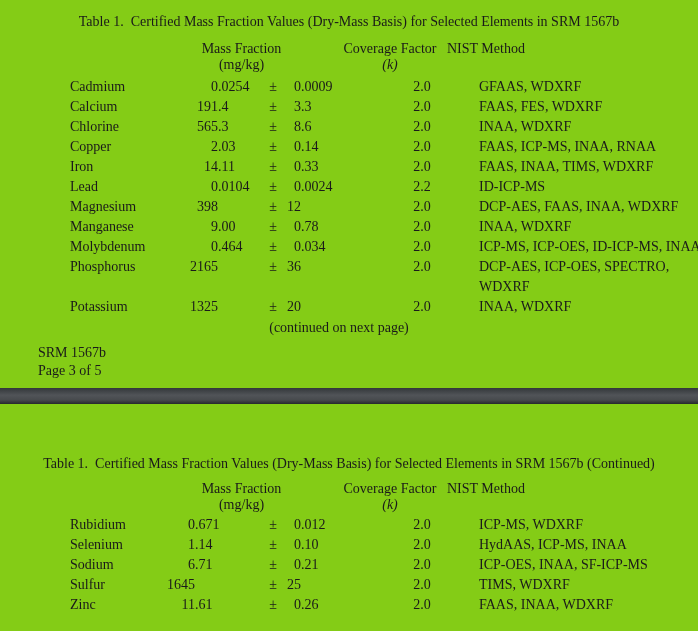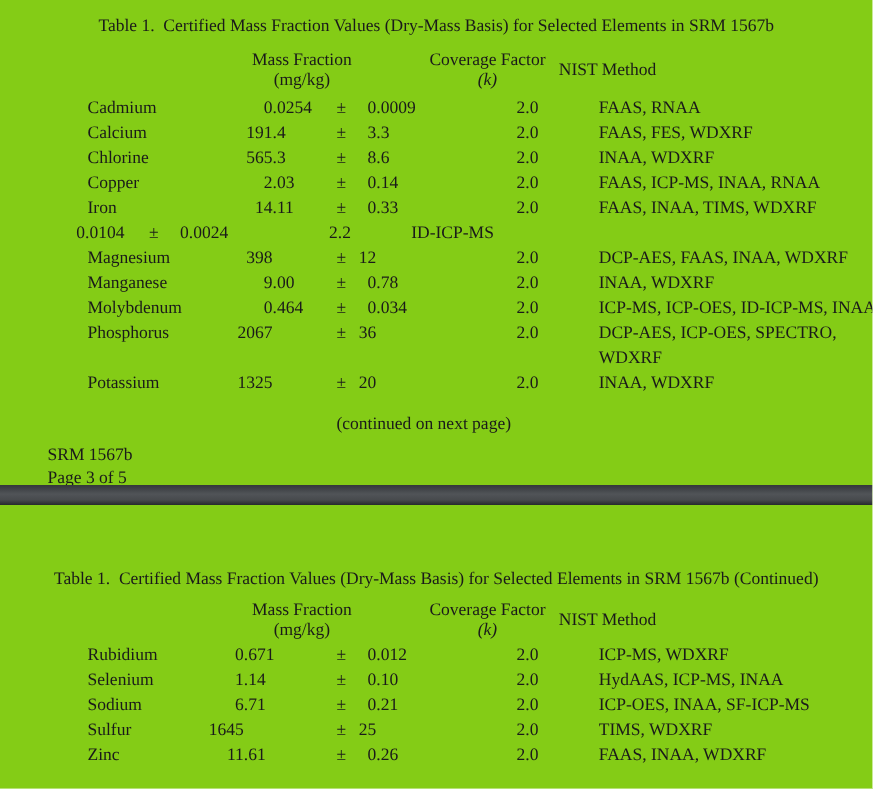--- a/index.html
+++ b/index.html
@@ -11,21 +11,21 @@
   .page{position:relative;background:#84cc16;overflow:hidden;}
   .page1{height:388px;}
   .page2{height:227px;}
   .page-gap{
     height:16px;width:698px;
     background:linear-gradient(180deg,#33373a 0%,#515458 45%,#474a4d 75%,#26292c 100%);
   }
   .doc-title{text-align:center;white-space:pre;padding-top:13px;line-height:18px;}
   .page2 .doc-title{padding-top:51px;}
 
-  .thead{display:flex;line-height:16px;margin-top:10px;align-items:center;}
+  .thead{display:flex;line-height:16px;margin-top:10px;}
   .page2 .thead{margin-top:8px;}
   .th-mass{margin-left:150px;width:183px;text-align:center;flex:none;}
   .th-cov{width:114px;text-align:center;flex:none;}
   .th-method{flex:1;}
   .unit-k{font-style:italic;}
 
   .tbody{margin-top:4px;}
   .page2 .tbody{margin-top:2px;}
   .trow{display:flex;align-items:baseline;line-height:20px;padding-left:32px;}
   .c-el{margin-left:38px;width:112px;flex:none;}
@@ -34,21 +34,21 @@
   .c-pm{width:12px;text-align:center;flex:none;}
   .c-ui{width:22px;text-align:right;flex:none;}
   .c-uf{width:64px;flex:none;}
   .c-k{width:114px;text-align:center;flex:none;}
   .c-m{flex:1;}
   .c-m .m-line{white-space:nowrap;line-height:20px;}
   .page2 .c-el{width:96px;}
   .page2 .c-vi{width:29px;}
   .page2 .c-vf{width:72px;}
 
-  .continued{text-align:center;line-height:18px;margin-top:14px;padding-right:20px;}
+  .continued{text-align:center;line-height:18px;margin-top:2px;padding-right:20px;}
   .pfooter{display:flex;justify-content:space-between;margin-top:7px;
            padding:0 28px 0 38px;line-height:18px;flex-direction:column;}
 </style>
 </head>
 <body>
 
 <div>
 
   <div class="page page1">
     <div class="doc-title">Table 1.  Certified Mass Fraction Values (Dry-Mass Basis) for Selected Elements in SRM 1567b</div>
@@ -67,21 +67,21 @@
 
     <div class="tbody">
       <div class="trow">
         <span class="c-el">Cadmium</span>
         <span class="c-vi">0</span>
         <span class="c-vf">.0254</span>
         <span class="c-pm">±</span>
         <span class="c-ui">0</span>
         <span class="c-uf">.0009</span>
         <span class="c-k">2.0</span>
-        <span class="c-m"><span class="m-line">FAAS, RNAA</span></span>
+        <span class="c-m"><span class="m-line">GFAAS, WDXRF</span></span>
       </div>
       <div class="trow">
         <span class="c-el">Calcium</span>
         <span class="c-vi">191</span>
         <span class="c-vf">.4</span>
         <span class="c-pm">±</span>
         <span class="c-ui">3</span>
         <span class="c-uf">.3</span>
         <span class="c-k">2.0</span>
         <span class="c-m"><span class="m-line">FAAS, FES, WDXRF</span></span>
@@ -110,20 +110,21 @@
         <span class="c-el">Iron</span>
         <span class="c-vi">14</span>
         <span class="c-vf">.11</span>
         <span class="c-pm">±</span>
         <span class="c-ui">0</span>
         <span class="c-uf">.33</span>
         <span class="c-k">2.0</span>
         <span class="c-m"><span class="m-line">FAAS, INAA, TIMS, WDXRF</span></span>
       </div>
       <div class="trow">
+        <span class="c-el">Lead</span>
         <span class="c-vi">0</span>
         <span class="c-vf">.0104</span>
         <span class="c-pm">±</span>
         <span class="c-ui">0</span>
         <span class="c-uf">.0024</span>
         <span class="c-k">2.2</span>
         <span class="c-m"><span class="m-line">ID-ICP-MS</span></span>
       </div>
       <div class="trow">
         <span class="c-el">Magnesium</span>
@@ -150,21 +151,21 @@
         <span class="c-vi">0</span>
         <span class="c-vf">.464</span>
         <span class="c-pm">±</span>
         <span class="c-ui">0</span>
         <span class="c-uf">.034</span>
         <span class="c-k">2.0</span>
         <span class="c-m"><span class="m-line">ICP-MS, ICP-OES, ID-ICP-MS, INAA</span></span>
       </div>
       <div class="trow">
         <span class="c-el">Phosphorus</span>
-        <span class="c-vi">2067</span>
+        <span class="c-vi">2165</span>
         <span class="c-vf"></span>
         <span class="c-pm">±</span>
         <span class="c-ui">36</span>
         <span class="c-uf"></span>
         <span class="c-k">2.0</span>
         <span class="c-m"><span class="m-line">DCP-AES, ICP-OES, SPECTRO,</span><span class="m-line" style="display:block;">WDXRF</span></span>
       </div>
       <div class="trow">
         <span class="c-el">Potassium</span>
         <span class="c-vi">1325</span>

